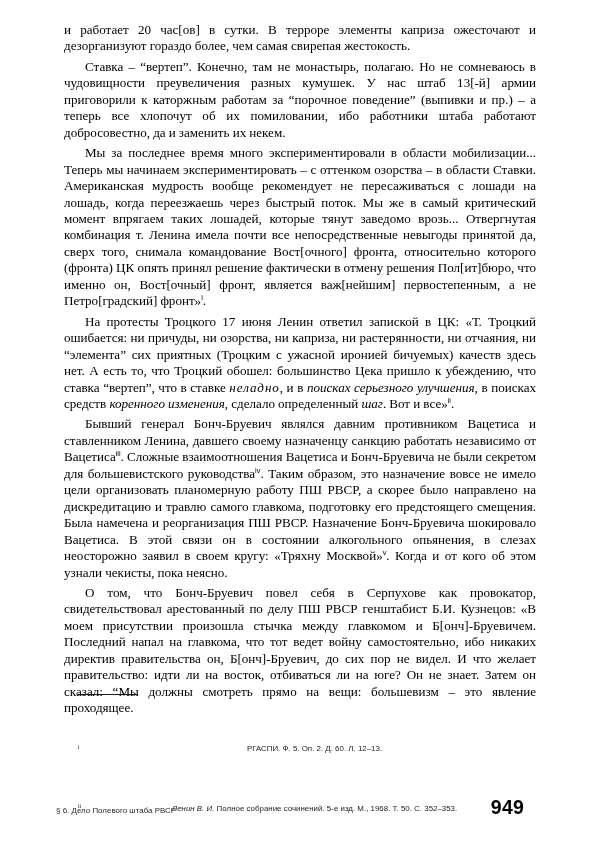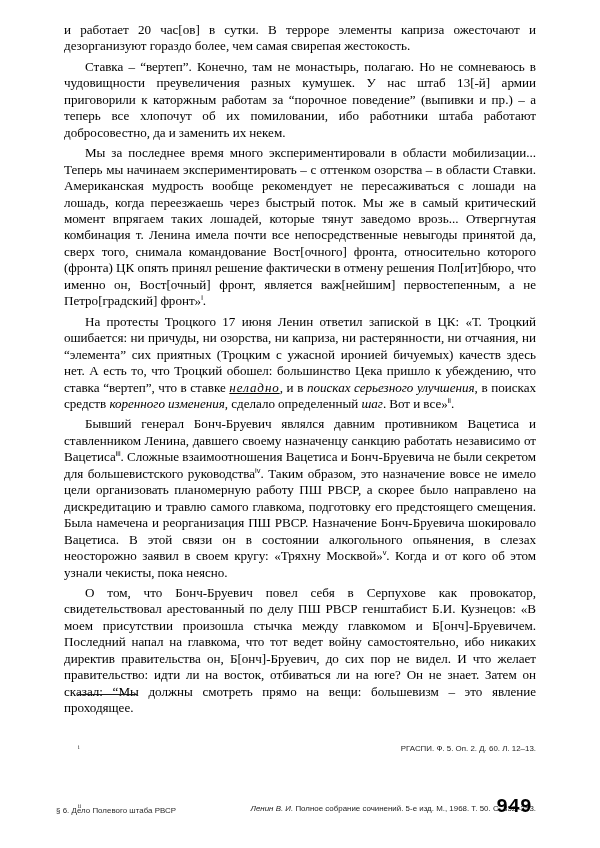--- a/index.html
+++ b/index.html
@@ -44,21 +44,21 @@
     hyphens: none;
   }
   .para.indent {
     text-indent: 21px;
   }
   .para + .para {
     margin-top: 4px;
   }
 
   .it { font-style: italic; }
-  .sp { font-style: italic; letter-spacing: 0.9px; text-decoration: underline; }
+  .sp { font-style: italic; letter-spacing: 0.9px; }
 
   sup.fn {
     font-size: 7.4px;
     line-height: 0;
     vertical-align: super;
     font-style: normal;
     font-family: "Liberation Sans", sans-serif;
   }
 
   
@@ -80,21 +80,21 @@
     margin: 0;
     padding: 0;
   }
   .fn-item {
     position: relative;
     padding-left: 29px;
     font-size: 7.9px;
     line-height: 11.6px;
     color: #1c1c1c;
     margin-bottom: 1.3px;
-    text-align: right;
+    text-align: center;
     letter-spacing: 0.01px;
     margin-top: 48px;
   }
   .fn-item .marker {
     position: absolute;
     left: 14px;
     top: -1.4px;
     font-size: 5.6px;
     line-height: 11.6px;
     color: #1c1c1c;
@@ -107,23 +107,23 @@
     position: absolute;
     left: 56px;
     top: 806px;
     font-family: "Liberation Sans", "DejaVu Sans", sans-serif;
     font-size: 7.9px;
     color: #2a2a2a;
     letter-spacing: 0.03px;
   }
   .footer-pageno {
     position: absolute;
-    right: 68px;
+    right: 76px;
     top: 796px;
-    font-family: Liberation Mono, monospace;
+    font-family: Liberation Sans, sans-serif;
     font-size: 19.5px;
     font-weight: 700;
     color: #000000;
     letter-spacing: 0.2px;
   }
 </style>
 </head>
 <body>
 
 <div class="page">

